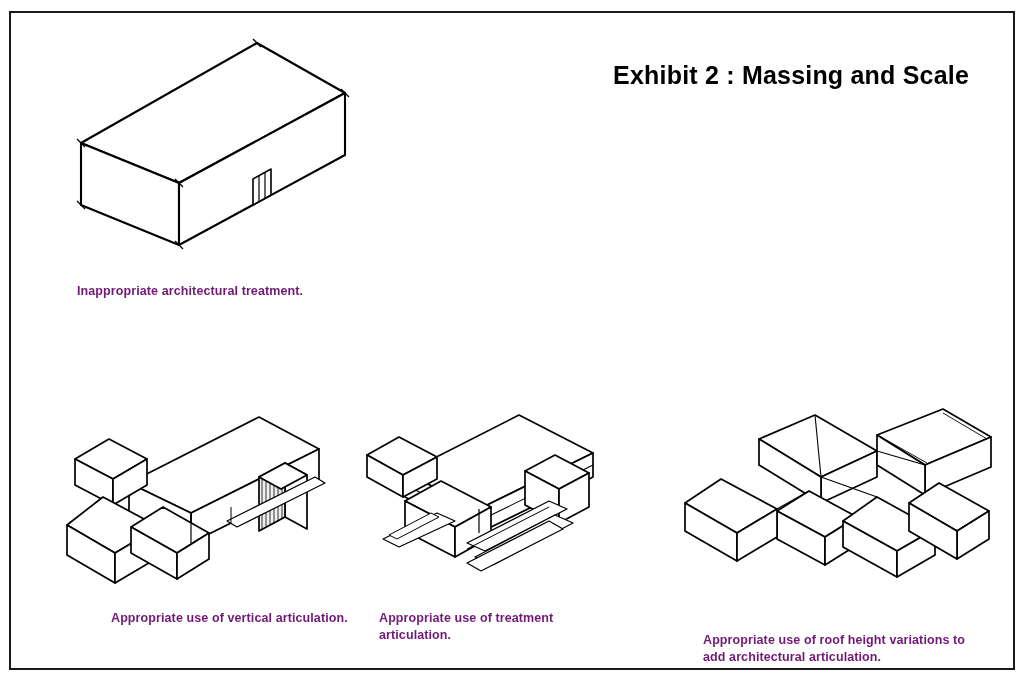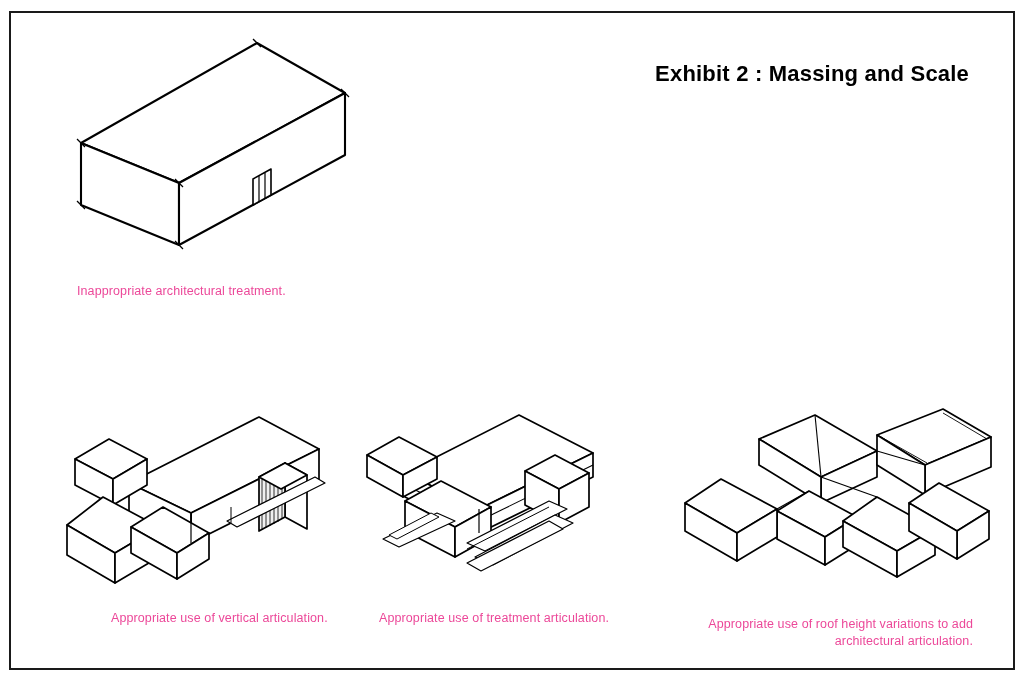--- a/index.html
+++ b/index.html
@@ -26,31 +26,31 @@
     width: 1006px;
     height: 659px;
     border: 2px solid #1a1a1a;
     background: #ffffff;
     box-sizing: border-box;
   }
   .exhibit-title {
     position: absolute;
     right: 44px;
     top: 48px;
-    font-size: 22px;
+    font-size: 25px;
     font-weight: bold;
     letter-spacing: 0.2px;
     color: #000000;
     white-space: nowrap;
   }
   .caption {
     position: absolute;
     font-size: 12.5px;
-    font-weight: normal;
-    color: #ec4899;
+    font-weight: bold;
+    color: #701a75;
     line-height: 1.35;
     letter-spacing: 0.1px;
   }
   .caption-top {
     left: 66px;
     top: 270px;
     width: 400px;
   }
   .caption-v {
     left: 66px;
@@ -58,23 +58,22 @@
     width: 240px;
     margin-left: 34px;
   }
   .caption-h {
     left: 368px;
     top: 597px;
     width: 250px;
   }
   .caption-r {
     left: 692px;
-    top: 603px;
+    top: 619px;
     width: 270px;
-    text-align: right;
   }
   .fig {
     position: absolute;
   }
   .fig-top   { left: 46px;  top: 24px;  width: 320px; height: 230px; }
   .fig-vert  { left: 52px;  top: 398px; width: 270px; height: 180px; }
   .fig-horiz { left: 348px; top: 398px; width: 270px; height: 180px; }
   .fig-roof  { left: 670px; top: 392px; width: 320px; height: 190px; }
   svg { display: block; overflow: visible; }
 </style>

